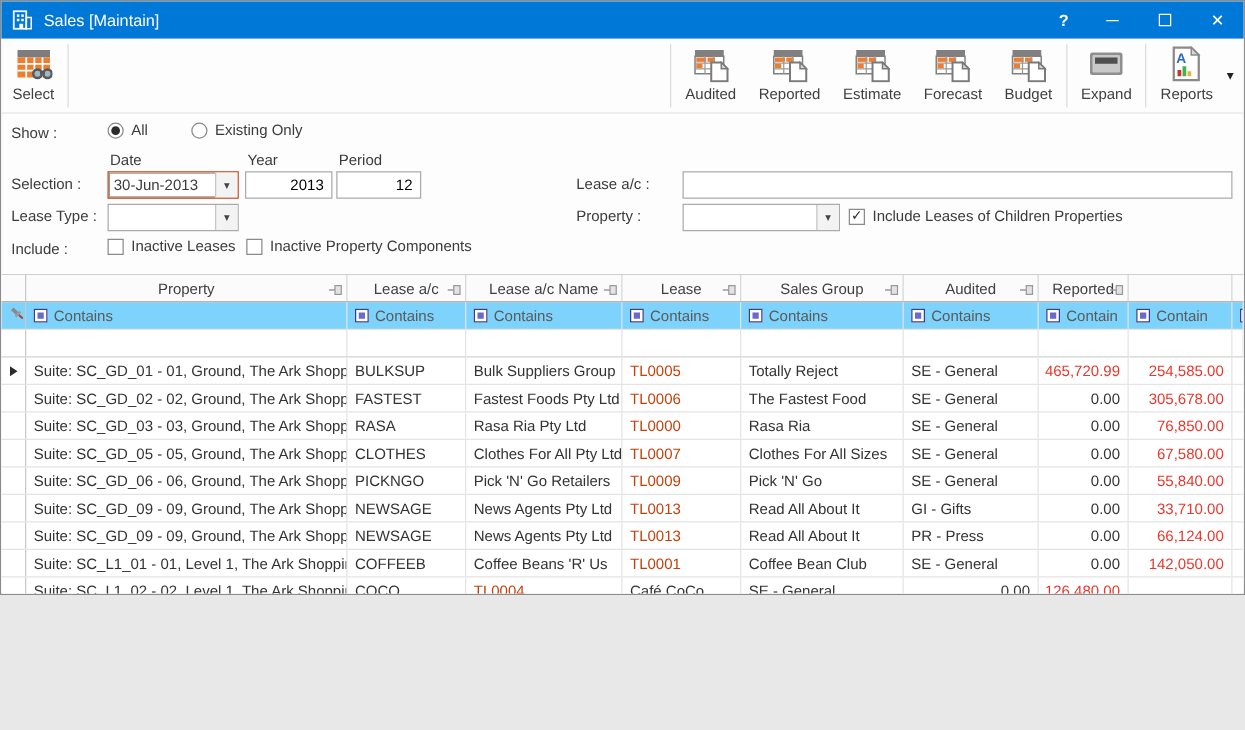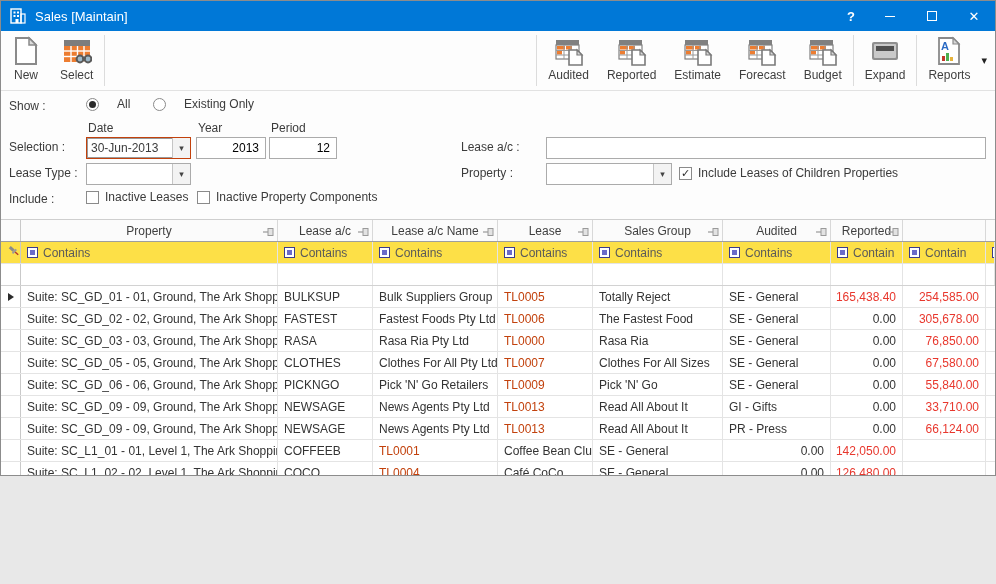--- a/index.html
+++ b/index.html
@@ -46,21 +46,21 @@
     position:absolute; background:#fff; border:1px solid #ababab; height:22px; font-size:12px;
   }
   .combo { display:flex; }
   .combo .combo-text { flex:1 1 auto; padding:3px 4px; overflow:hidden; white-space:nowrap; }
   .combo .combo-btn {
     flex:0 0 18px; border-left:1px solid #c5c5c5; background:#f3f3f3;
     display:flex; align-items:center; justify-content:center; font-size:9px; color:#444;
   }
   .combo.focused { border:1px solid #c2410c; box-shadow:0 0 0 1px #9a9a9a inset; }
   .num-input { text-align:right; padding:3px 6px; }
-  .radio { display:inline-flex; align-items:flex-end; gap:18px; position:absolute; }
+  .radio { display:inline-flex; align-items:flex-end; gap:6px; position:absolute; }
   .radio .rdot {
     width:13px; height:13px; border-radius:50%; border:1px solid #8a8a8a; background:#fff;
     display:inline-flex; align-items:center; justify-content:center;
   }
   .radio .rdot.sel::after { content:""; width:7px; height:7px; border-radius:50%; background:#2b2b2b; }
   .checkbox { display:inline-flex; align-items:center; gap:6px; position:absolute; }
   .checkbox .cbox {
     width:13px; height:13px; border:1px solid #8a8a8a; background:#fff;
     display:inline-flex; align-items:center; justify-content:center; font-size:11px; color:#2b2b2b;
     line-height:1;
@@ -72,21 +72,21 @@
     grid-template-columns:20px 257px 95px 125px 95px 130px 108px 72px 83px 1fr;
     flex:0 0 auto;
   }
   .ghead { height:23px; background:#fbfbfb; border-top:1px solid #cfcfcf; border-bottom:1px solid #9e9e9e; }
   .ghead .hcell {
     display:flex; align-items:center; justify-content:center; position:relative;
     font-size:12px; color:#3f3f3f; border-right:1px solid #d8d8d8; overflow:hidden;
   }
   .ghead .hcell .pin { position:absolute; right:3px; top:6px; }
   .ghead .gutter { border-right:1px solid #c9c9c9; }
-  .frow { height:22px; background:#fde047; border-bottom:1px solid #e4e4e4; }
+  .frow { height:22px; background:#7dd3fc; border-bottom:1px solid #e4e4e4; }
   .frow .fcell {
     display:flex; align-items:center; gap:5px; padding-left:6px; font-size:12px; color:#5a5a5a;
     border-right:1px solid #e4e4e4; overflow:hidden; white-space:nowrap;
   }
   .frow .gutter { display:flex; align-items:center; justify-content:center; border-right:1px solid #c9c9c9; }
   .fsq { width:11px; height:11px; border:1px solid #3c3c8c; background:#fff; display:inline-flex; align-items:center; justify-content:center; flex:0 0 auto; }
   .fsq::after { content:""; width:5px; height:5px; background:#6a6ac8; }
   .brow { height:22px; border-bottom:1px solid #d2d2d2; }
   .brow .bcell { border-right:1px solid #e4e4e4; }
   .brow .gutter { border-right:1px solid #c9c9c9; }
@@ -135,29 +135,20 @@
         <span class="min-glyph"></span>
       </div>
     <div class="tb-btn">
         <span class="max-glyph"></span>
       </div>
     <div class="tb-btn">✕</div>
   </div>
 
   <div class="toolbar">
     <div class="tool-group">
-      <div class="tool-btn">
-        <span class="ticon">
-          <svg width="26" height="30" viewBox="0 0 26 30">
-            <path d="M3 2 h13 l7 7 v19 h-20 z" fill="#fff" stroke="#8a8a8a" stroke-width="2"></path>
-            <path d="M16 2 l7 7 h-7 z" fill="#dcdcdc" stroke="#8a8a8a" stroke-width="1.5"></path>
-          </svg>
-        </span>
-        <span class="tlabel">New</span>
-      </div>
       <div class="tool-btn">
         <span class="ticon">
           <svg width="30" height="30" viewBox="0 0 30 30">
             <rect x="2" y="4" width="26" height="6" fill="#7d7d7d"></rect>
             <rect x="2" y="10" width="26" height="16" fill="#ed7d31"></rect>
             <g stroke="#fff" stroke-width="1.4">
               <line x1="9" y1="10" x2="9" y2="26"></line>
                 <line x1="15.5" y1="10" x2="15.5" y2="26"></line>
                 <line x1="22" y1="10" x2="22" y2="26"></line>
               <line x1="2" y1="15" x2="28" y2="15"></line>
@@ -482,21 +473,21 @@
     <div class="grow drow">
       <div class="dcell gutter">
           <span class="row-ind"></span>
         </div>
       <div class="dcell">Suite: SC_GD_01 - 01, Ground, The Ark Shoppin</div>
       <div class="dcell">BULKSUP</div>
       <div class="dcell">Bulk Suppliers Group</div>
       <div class="dcell link">TL0005</div>
       <div class="dcell">Totally Reject</div>
       <div class="dcell">SE - General</div>
-      <div class="dcell num red">165,438.40</div>
+      <div class="dcell num red">465,720.99</div>
       <div class="dcell num red">254,585.00</div>
       <div class="dcell"></div>
     </div>
 
     <div class="grow drow">
       <div class="dcell gutter"></div>
       <div class="dcell">Suite: SC_GD_02 - 02, Ground, The Ark Shoppin</div>
       <div class="dcell">FASTEST</div>
       <div class="dcell">Fastest Foods Pty Ltd</div>
       <div class="dcell link">TL0006</div>
@@ -569,20 +560,21 @@
       <div class="dcell">PR - Press</div>
       <div class="dcell num">0.00</div>
       <div class="dcell num red">66,124.00</div>
       <div class="dcell"></div>
     </div>
 
     <div class="grow drow">
       <div class="dcell gutter"></div>
       <div class="dcell">Suite: SC_L1_01 - 01, Level 1, The Ark Shopping</div>
       <div class="dcell">COFFEEB</div>
+      <div class="dcell">Coffee Beans 'R' Us</div>
       <div class="dcell link">TL0001</div>
       <div class="dcell">Coffee Bean Club</div>
       <div class="dcell">SE - General</div>
       <div class="dcell num">0.00</div>
       <div class="dcell num red">142,050.00</div>
       <div class="dcell"></div>
     </div>
 
     <div class="grow drow">
       <div class="dcell gutter"></div>

